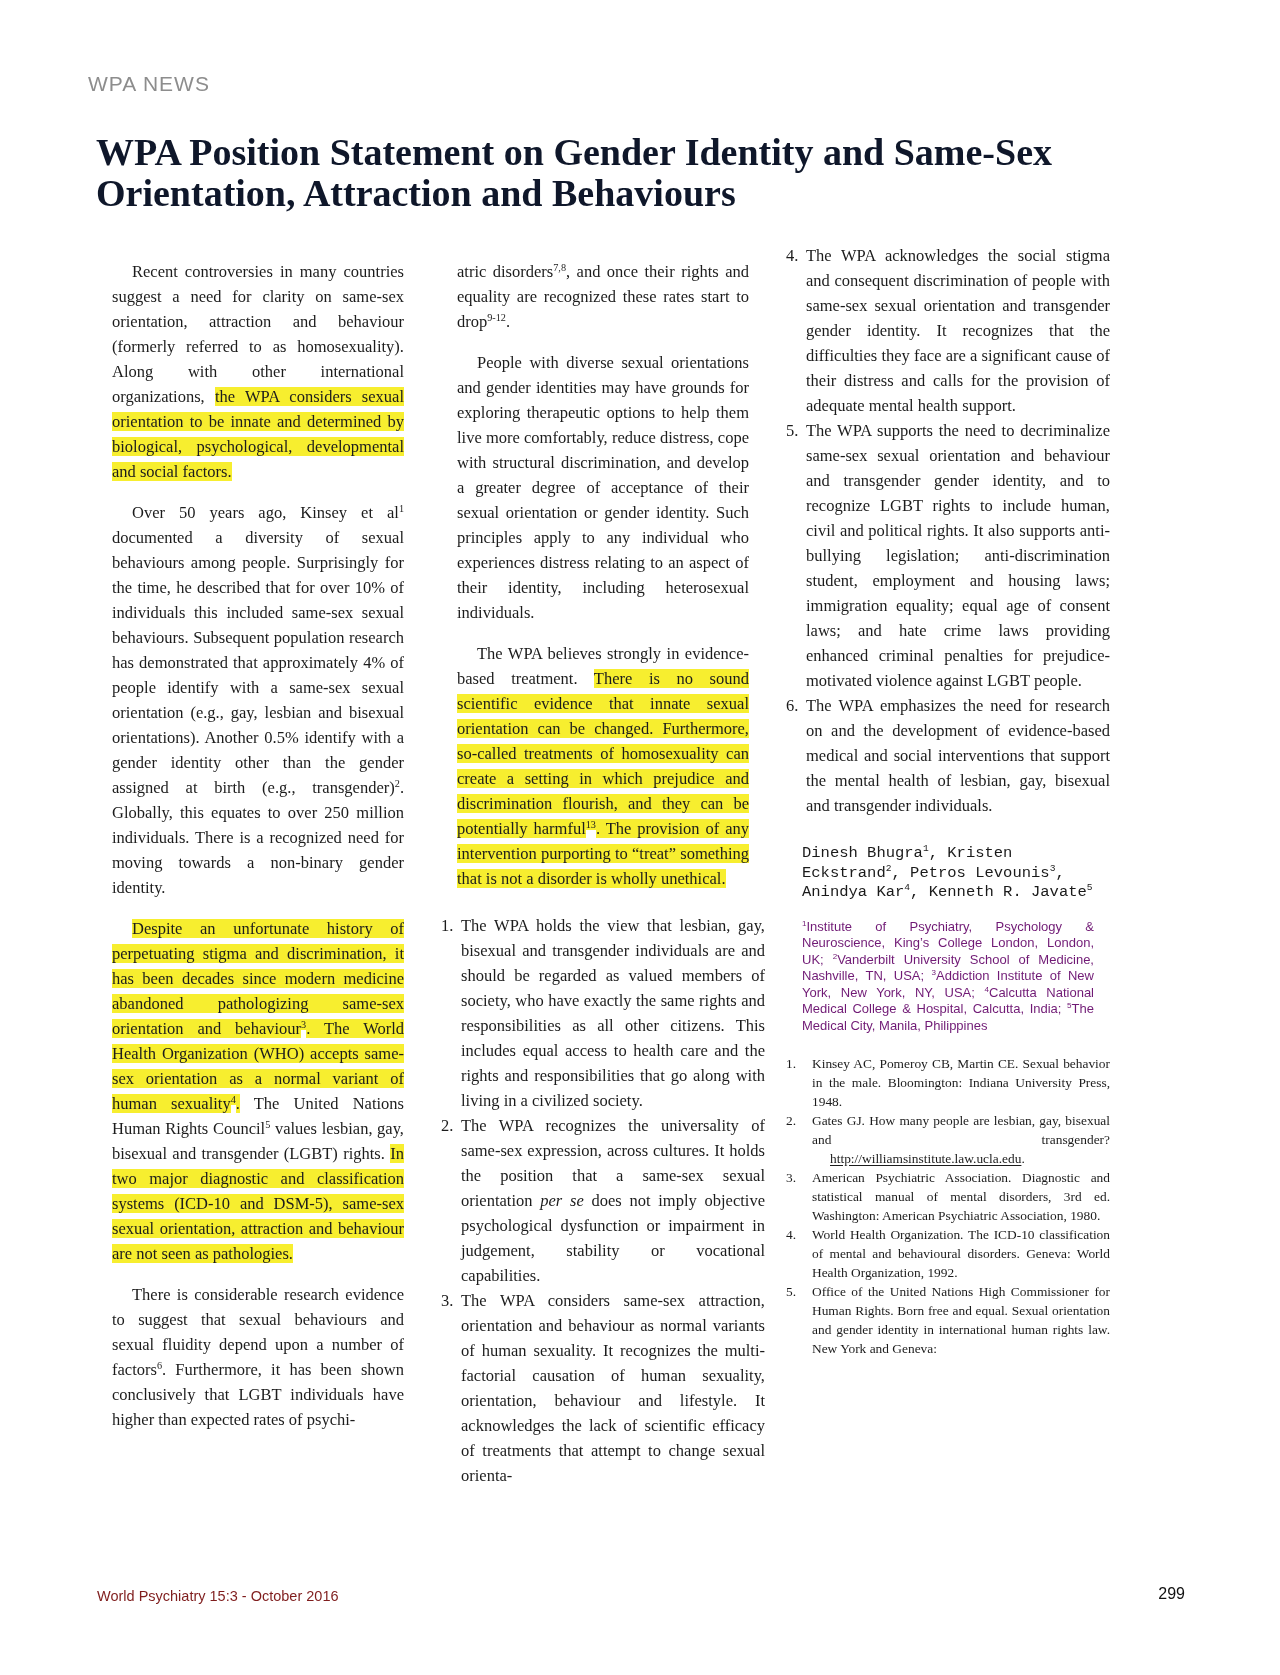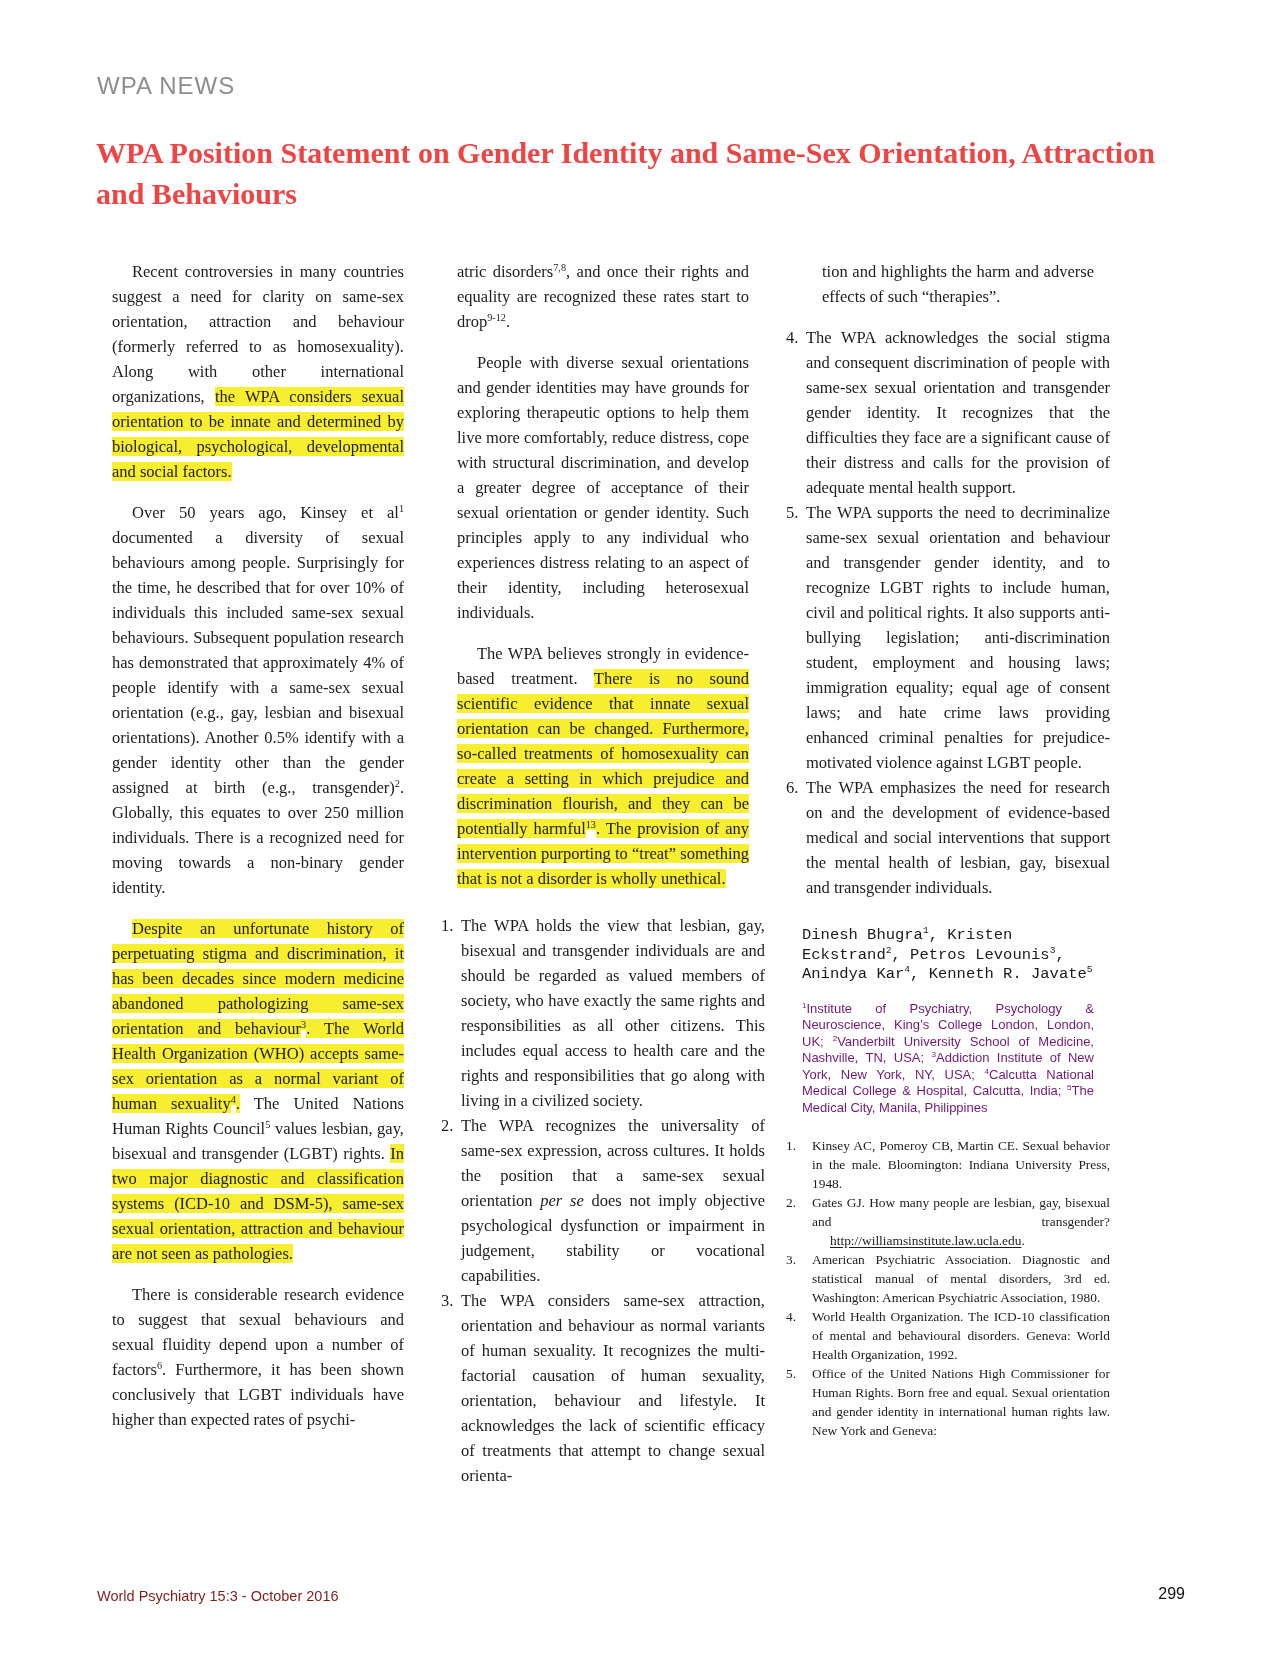--- a/index.html
+++ b/index.html
@@ -7,38 +7,38 @@
     position: relative;
     width: 1280px;
     height: 1675px;
     background: #ffffff;
     overflow: hidden;
     font-family: "Liberation Serif", serif;
     color: #1c1c1c;
   }
   .kicker {
     position: absolute;
-    left: 97px;
+    left: 88px;
     top: 72px;
     font-family: "Liberation Sans", sans-serif;
-    font-size: 24px;
+    font-size: 21px;
     letter-spacing: 1px;
     color: var(--kicker, #8d8d8d);
   }
   .title {
     position: absolute;
     left: 96px;
     top: 132px;
     width: 1060px;
     margin: 0;
     font-family: "Liberation Serif", serif;
-    font-size: 30px;
+    font-size: 38px;
     line-height: 41px;
     font-weight: 700;
-    color: #ef4444;
+    color: #0f172a;
   }
   .columns {
     position: absolute;
     left: 96px;
     top: 243px;
     width: 1014px;
     display: flex;
     gap: 21px;
   }
   .col {
@@ -125,21 +125,20 @@
         <div class="list">
           <span class="num">2.</span>
           <span class="bdy"><span>The WPA recognizes the universality of same-sex expression, across cultures. It holds the position that a same-sex sexual orientation </span><span class="it">per se</span><span> does not imply objective psychological dysfunction or impairment in judgement, stability or vocational capabilities.</span></span>
         </div>
         <div class="list">
           <span class="num">3.</span>
           <span class="bdy"><span>The WPA considers same-sex attraction, orientation and behaviour as normal variants of human sexuality. It recognizes the multi-factorial causation of human sexuality, orientation, behaviour and lifestyle. It acknowledges the lack of scientific efficacy of treatments that attempt to change sexual orienta-</span></span>
         </div>
       </div>
     <div class="col">
-        <p class="cont"><span>tion and highlights the harm and adverse effects of such “therapies”.</span></p>
         <div class="list">
           <span class="num">4.</span>
           <span class="bdy"><span>The WPA acknowledges the social stigma and consequent discrimination of people with same-sex sexual orientation and transgender gender identity. It recognizes that the difficulties they face are a significant cause of their distress and calls for the provision of adequate mental health support.</span></span>
         </div>
         <div class="list">
           <span class="num">5.</span>
           <span class="bdy"><span>The WPA supports the need to decriminalize same-sex sexual orientation and behaviour and transgender gender identity, and to recognize LGBT rights to include human, civil and political rights. It also supports anti-bullying legislation; anti-discrimination student, employment and housing laws; immigration equality; equal age of consent laws; and hate crime laws providing enhanced criminal penalties for prejudice-motivated violence against LGBT people.</span></span>
         </div>
         <div class="list">
           <span class="num">6.</span>

